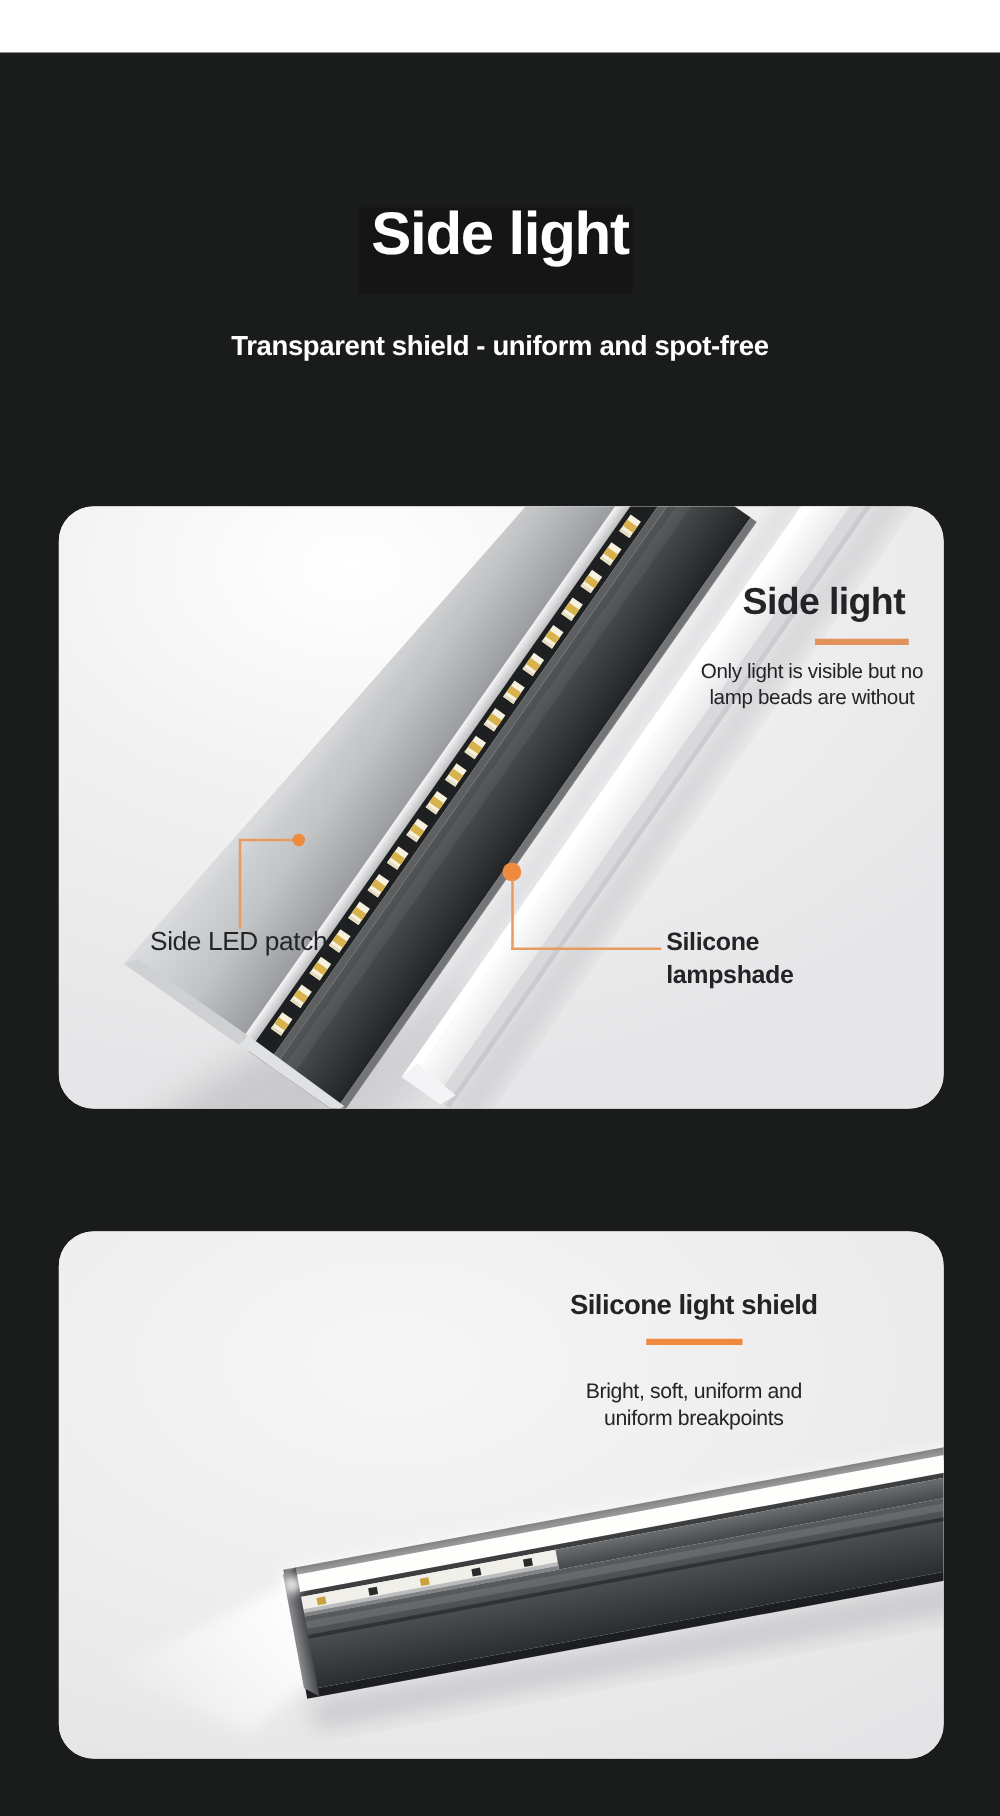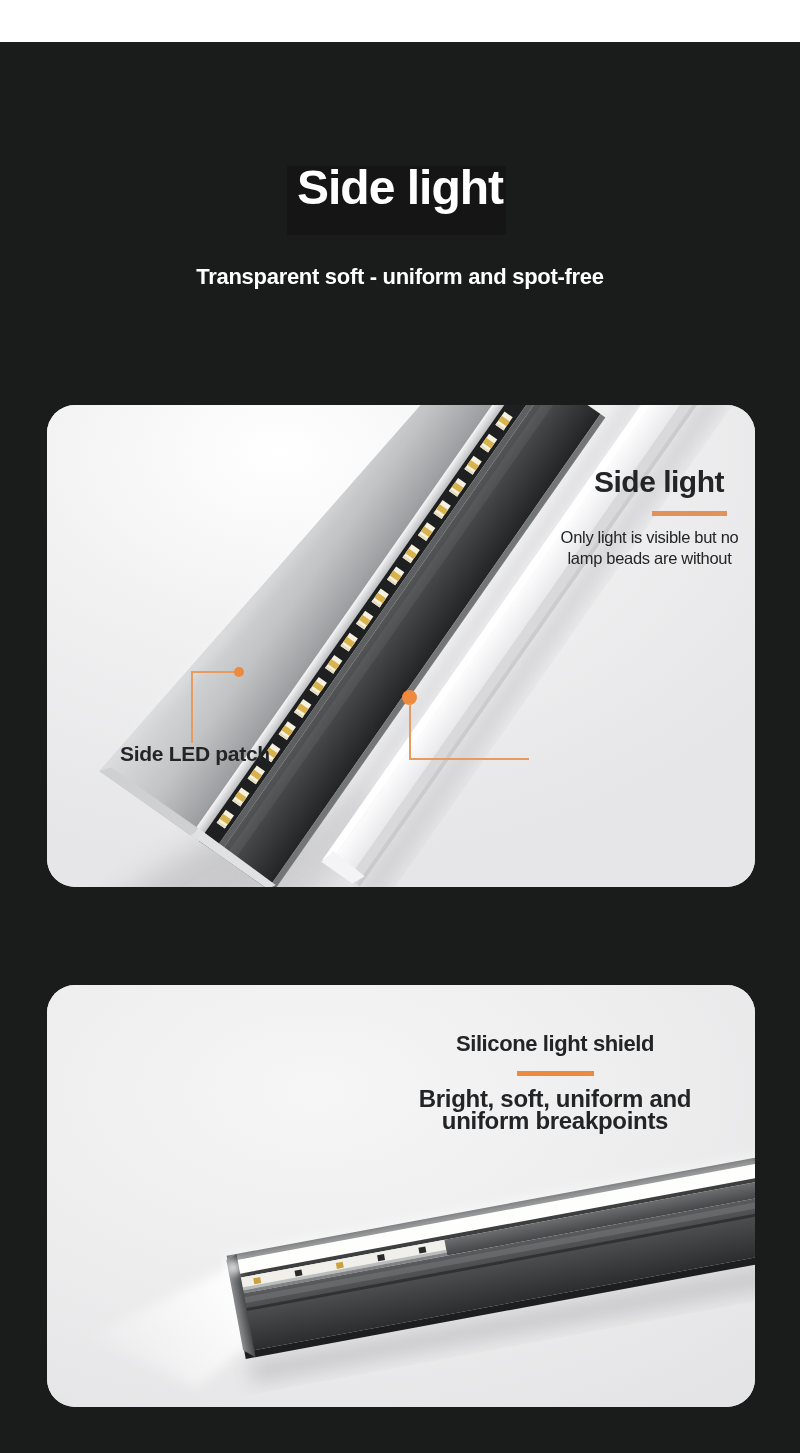--- a/index.html
+++ b/index.html
@@ -31,43 +31,43 @@
   .card1{top:405px;height:482px;}
   .card2{top:985px;height:422px;}
   .card svg{position:absolute;left:0;top:0;display:block;}
   .c-title{position:absolute;color:var(--dark-text);font-weight:bold;}
   .c1-title{left:532px;top:60px;width:160px;text-align:center;font-size:30px;letter-spacing:-0.5px;}
   .c1-underline{position:absolute;left:605px;top:106px;width:75px;height:5px;background:var(--underline-orange);}
   .c1-desc{
     position:absolute;left:500px;top:122px;width:205px;text-align:center;
     color:var(--dark-text);font-size:16.5px;font-weight:normal;line-height:21px;letter-spacing:-0.3px;
   }
-  .c1-left-label{position:absolute;left:73px;top:337px;color:var(--dark-text);font-size:21px;font-weight:bold;letter-spacing:-0.3px;}
+  .c1-left-label{position:absolute;left:73px;top:337px;color:var(--dark-text);font-size:21px;font-weight:normal;letter-spacing:-0.3px;}
   .c1-right-label{position:absolute;left:486px;top:336px;color:var(--dark-text);font-size:20px;font-weight:bold;line-height:26px;letter-spacing:-0.3px;}
   .callout-line{position:absolute;background:var(--line-orange);}
   .c1-lv{left:144px;top:267px;width:2px;height:71px;}
   .c1-lh{left:144px;top:266px;width:48px;height:2px;}
   .c1-rv{left:362px;top:298px;width:2px;height:57px;}
   .c1-rh{left:362px;top:353px;width:120px;height:2px;}
   .callout-dot{position:absolute;background:var(--accent-orange);border-radius:50%;}
   .c1-ld{left:187px;top:262px;width:10px;height:10px;}
   .c1-rd{left:355px;top:285px;width:15px;height:15px;}
   .c2-block{position:absolute;right:20px;top:46px;width:360px;text-align:center;}
   .c2-title{position:relative;color:var(--dark-text);font-size:22px;font-weight:bold;letter-spacing:-0.4px;}
   .c2-underline{position:relative;display:inline-block;margin-top:14px;width:77px;height:5px;background:var(--accent-orange);}
-  .c2-desc{position:relative;margin-top:8px;color:var(--dark-text);font-size:24px;font-weight:bold;line-height:22px;letter-spacing:-0.3px;}
+  .c2-desc{position:relative;margin-top:21px;color:var(--dark-text);font-size:17px;font-weight:normal;line-height:22px;letter-spacing:-0.3px;}
 </style>
 </head>
 <body>
 
 <div class="top-band"></div>
 
 <div class="title-patch"></div>
 <h1 class="main-title">Side light</h1>
-<div class="main-subtitle">Transparent soft - uniform and spot-free</div>
+<div class="main-subtitle">Transparent shield - uniform and spot-free</div>
 
 <section class="card card1">
   <svg width="708" height="482" viewBox="0 0 708 482">
     <defs>
       <radialGradient id="bg1" cx="33%" cy="10%" r="85%">
         <stop offset="0%" stop-color="#ffffff"></stop>
         <stop offset="45%" stop-color="#f1f1f2"></stop>
         <stop offset="100%" stop-color="#e6e6e8"></stop>
       </radialGradient>
       <linearGradient id="wingGrad" gradientUnits="userSpaceOnUse" x1="0" y1="-122" x2="0" y2="-8">
@@ -161,20 +161,24 @@
   </div>
 
   <div class="callout-line c1-lv"></div>
   <div class="callout-line c1-lh"></div>
   <div class="callout-dot c1-ld"></div>
   <div class="c1-left-label">Side LED patch</div>
 
   <div class="callout-dot c1-rd"></div>
   <div class="callout-line c1-rv"></div>
   <div class="callout-line c1-rh"></div>
+  <div class="c1-right-label">
+    <div>Silicone</div>
+    <div>lampshade</div>
+  </div>
 </section>
 
 <section class="card card2">
   <svg width="708" height="422" viewBox="0 0 708 422">
     <defs>
       <radialGradient id="bg2" cx="38%" cy="25%" r="90%">
         <stop offset="0%" stop-color="#f6f6f7"></stop>
         <stop offset="55%" stop-color="#ededee"></stop>
         <stop offset="100%" stop-color="#e4e4e6"></stop>
       </radialGradient>

